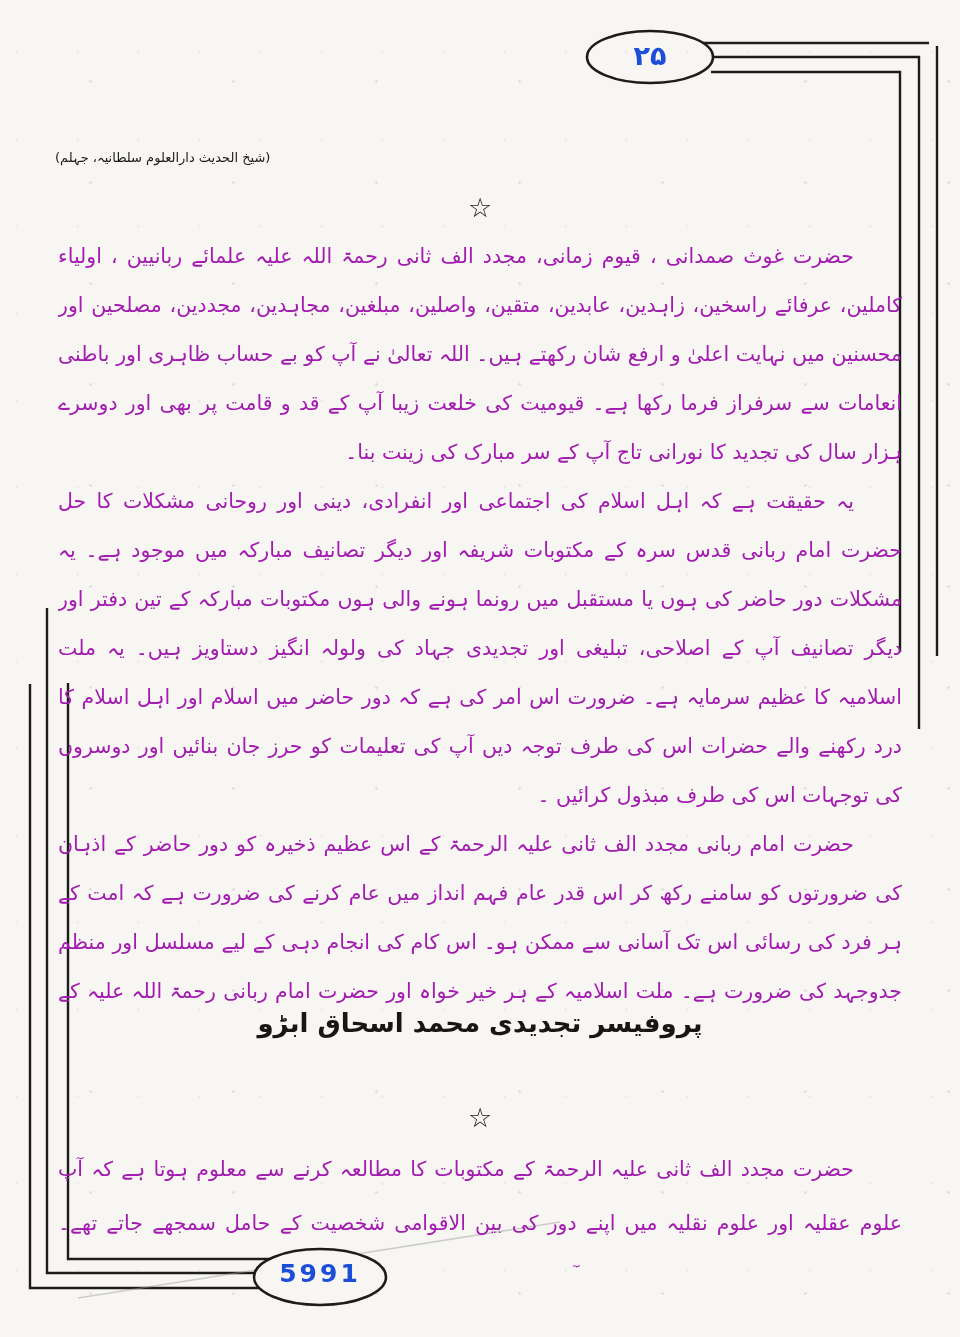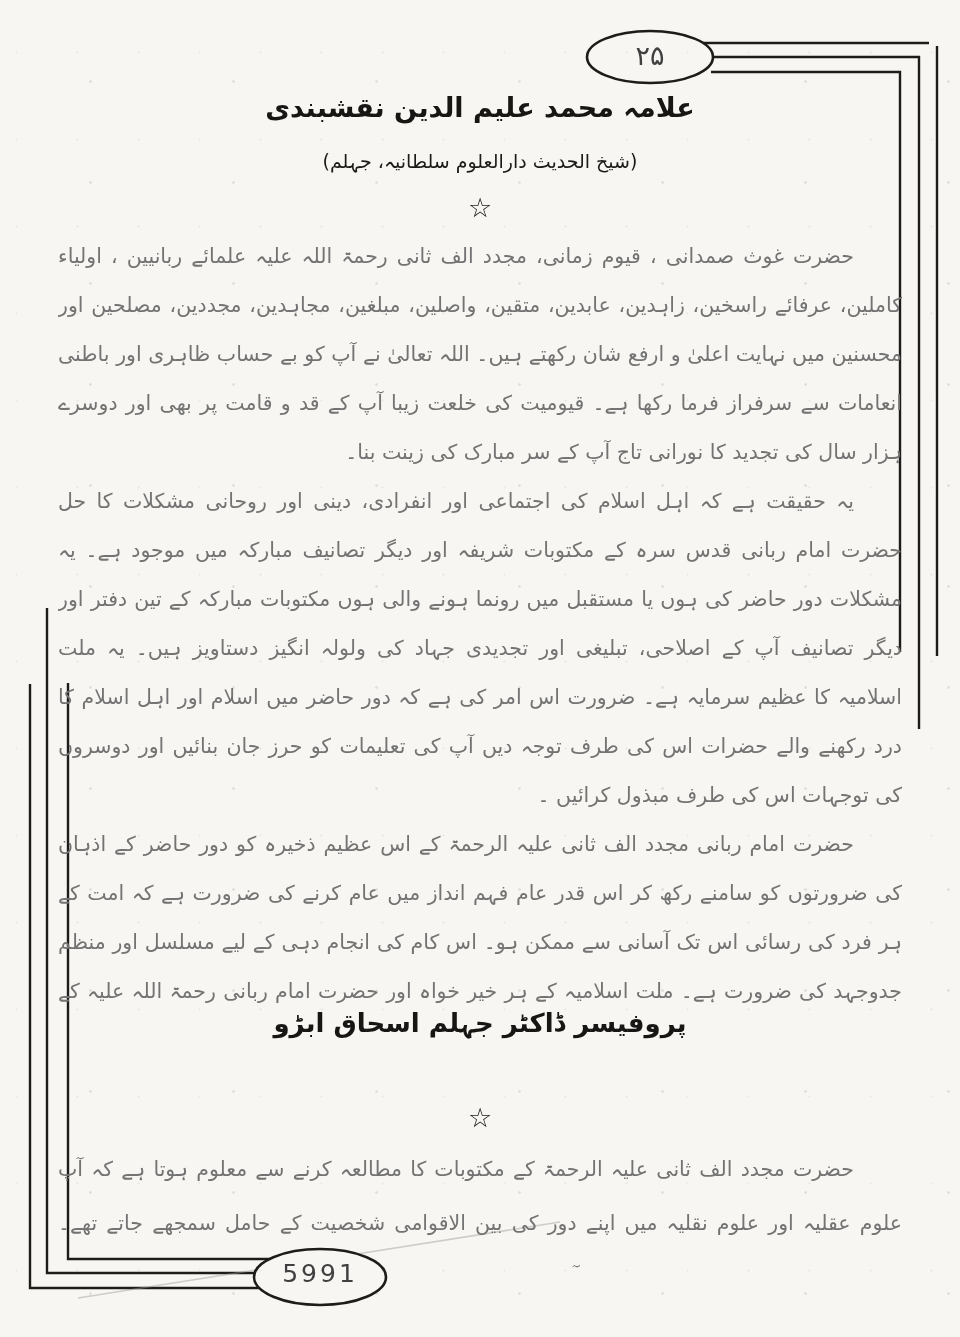--- a/index.html
+++ b/index.html
@@ -29,22 +29,22 @@
   }
   .border-art {
     position: absolute;
     inset: 0;
     width: 960px;
     height: 1337px;
   }
   .pageno {
     position: absolute;
     text-align: center;
-    font-weight: normal;
-    color: #404040;
+    font-weight: bold;
+    color: #1d4ed8;
     direction: ltr;
   }
   .pageno.top {
     left: 587px; top: 40px; width: 126px;
     font-size: 27px;
   }
   .pageno.bottom {
     left: 253px; top: 1259px; width: 134px;
     font-size: 25px;
     letter-spacing: 3px;
@@ -54,41 +54,41 @@
     left: 55px; right: 55px;
     text-align: center;
     font-weight: bold;
     font-size: 27px;
     color: #171614;
     direction: rtl;
   }
   .h-sub {
     position: absolute;
     left: 55px; right: 55px;
-    text-align: center;
+    text-align: left;
     font-weight: normal;
-    font-size: 19px;
+    font-size: 13px;
     color: #1c1b19;
     direction: rtl;
   }
   .star {
     position: absolute;
     left: 55px; right: 55px;
     text-align: center;
     font-size: 27px;
     color: #22211f;
   }
   #title-1 { top: 92px; }
   #subtitle-1 { top: 150px; }
   #star-1 { top: 192px; }
   .body-block {
     position: absolute;
     right: 58px; left: 58px;
     direction: rtl;
-    color: #737373;
+    color: #a21caf;
     font-size: 20.5px;
     line-height: 49px;
     text-align: justify;
   }
   #section1-paragraphs { top: 232px; height: 786px; overflow: hidden; }
   .body-block p { text-indent: 48px; margin: 0; }
   #title-2 { top: 1008px; font-size: 26px; }
   #subtitle-2 { top: 1062px; }
   #star-2 { top: 1102px; }
   #section2-paragraphs { top: 1142px; height: 126px; overflow: hidden; line-height: 54px; }
@@ -117,30 +117,29 @@
 
     <ellipse cx="650" cy="57" rx="63" ry="26" fill="#f7f6f2" stroke="#1d1c1a" stroke-width="2.6"></ellipse>
     <ellipse cx="320" cy="1277" rx="66" ry="28" fill="#f7f6f2" stroke="#1d1c1a" stroke-width="2.6"></ellipse>
   </svg>
 
   <div class="noise"></div>
 
   <div class="pageno top">۲۵</div>
   <div class="pageno bottom">5991</div>
 
-  <div class="h-title" id="title-1">علامہ محمد علیم الدین نقشبندی</div>
   <div class="h-sub" id="subtitle-1">(شیخ الحدیث دارالعلوم سلطانیہ، جہلم)</div>
   <div class="star" id="star-1">☆</div>
 
   <div class="body-block" id="section1-paragraphs">
     <p>حضرت غوث صمدانی ، قیوم زمانی، مجدد الف ثانی رحمۃ اللہ علیہ علمائے ربانیین ، اولیاء کاملین، عرفائے راسخین، زاہدین، عابدین، متقین، واصلین، مبلغین، مجاہدین، مجددین، مصلحین اور محسنین میں نہایت اعلیٰ و ارفع شان رکھتے ہیں۔ اللہ تعالیٰ نے آپ کو بے حساب ظاہری اور باطنی انعامات سے سرفراز فرما رکھا ہے۔ قیومیت کی خلعت زیبا آپ کے قد و قامت پر بھی اور دوسرے ہزار سال کی تجدید کا نورانی تاج آپ کے سر مبارک کی زینت بنا۔</p>
     <p>یہ حقیقت ہے کہ اہل اسلام کی اجتماعی اور انفرادی، دینی اور روحانی مشکلات کا حل حضرت امام ربانی قدس سرہ کے مکتوبات شریفہ اور دیگر تصانیف مبارکہ میں موجود ہے۔ یہ مشکلات دور حاضر کی ہوں یا مستقبل میں رونما ہونے والی ہوں مکتوبات مبارکہ کے تین دفتر اور دیگر تصانیف آپ کے اصلاحی، تبلیغی اور تجدیدی جہاد کی ولولہ انگیز دستاویز ہیں۔ یہ ملت اسلامیہ کا عظیم سرمایہ ہے۔ ضرورت اس امر کی ہے کہ دور حاضر میں اسلام اور اہل اسلام کا درد رکھنے والے حضرات اس کی طرف توجہ دیں آپ کی تعلیمات کو حرز جان بنائیں اور دوسروں کی توجہات اس کی طرف مبذول کرائیں ۔</p>
     <p>حضرت امام ربانی مجدد الف ثانی علیہ الرحمۃ کے اس عظیم ذخیرہ کو دور حاضر کے اذہان کی ضرورتوں کو سامنے رکھ کر اس قدر عام فہم انداز میں عام کرنے کی ضرورت ہے کہ امت کے ہر فرد کی رسائی اس تک آسانی سے ممکن ہو۔ اس کام کی انجام دہی کے لیے مسلسل اور منظم جدوجہد کی ضرورت ہے۔ ملت اسلامیہ کے ہر خیر خواہ اور حضرت امام ربانی رحمۃ اللہ علیہ کے ہر عقیدت مند کو اس میں اپنی بساط کے مطابق حصہ لینا چاہیے ۔</p>
   </div>
 
-  <div class="h-title" id="title-2">پروفیسر ڈاکٹر جہلم اسحاق ابڑو</div>
+  <div class="h-title" id="title-2">پروفیسر تجدیدی محمد اسحاق ابڑو</div>
   <div class="star" id="star-2">☆</div>
 
   <div class="body-block" id="section2-paragraphs">
     <p>حضرت مجدد الف ثانی علیہ الرحمۃ کے مکتوبات کا مطالعہ کرنے سے معلوم ہوتا ہے کہ آپ علوم عقلیہ اور علوم نقلیہ میں اپنے دور کی بین الاقوامی شخصیت کے حامل سمجھے جاتے تھے۔ عشق رسول صلی اللہ علیہ وسلم کو آپ</p>
   </div>
 
 </div>
 
 </body></html>

